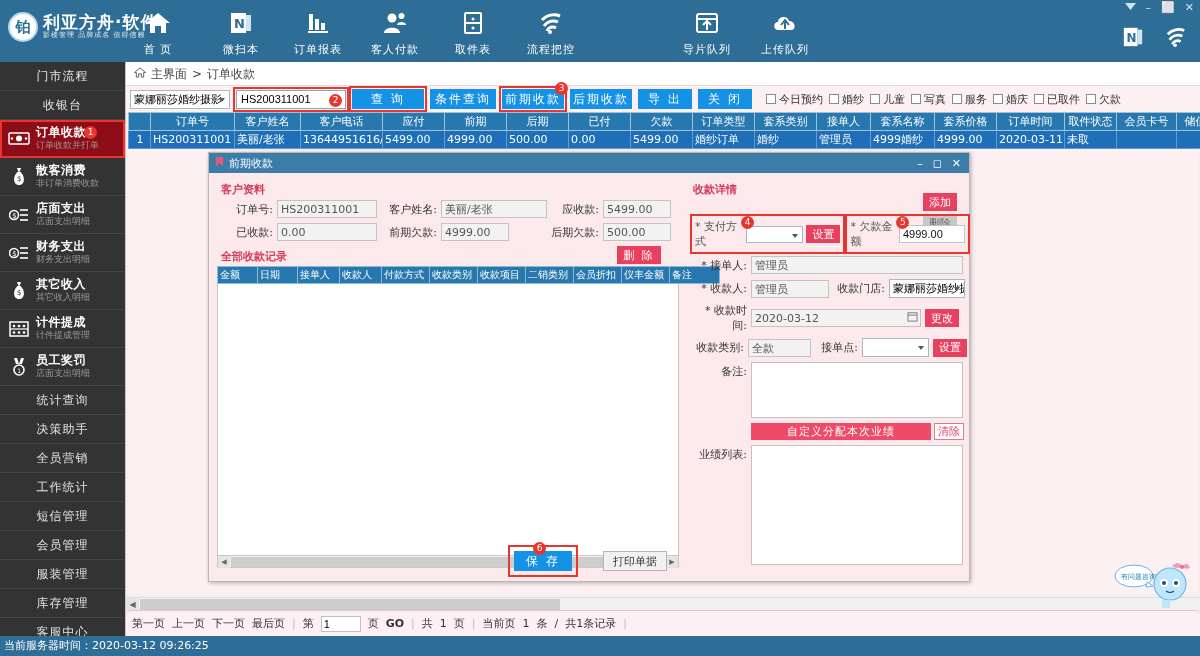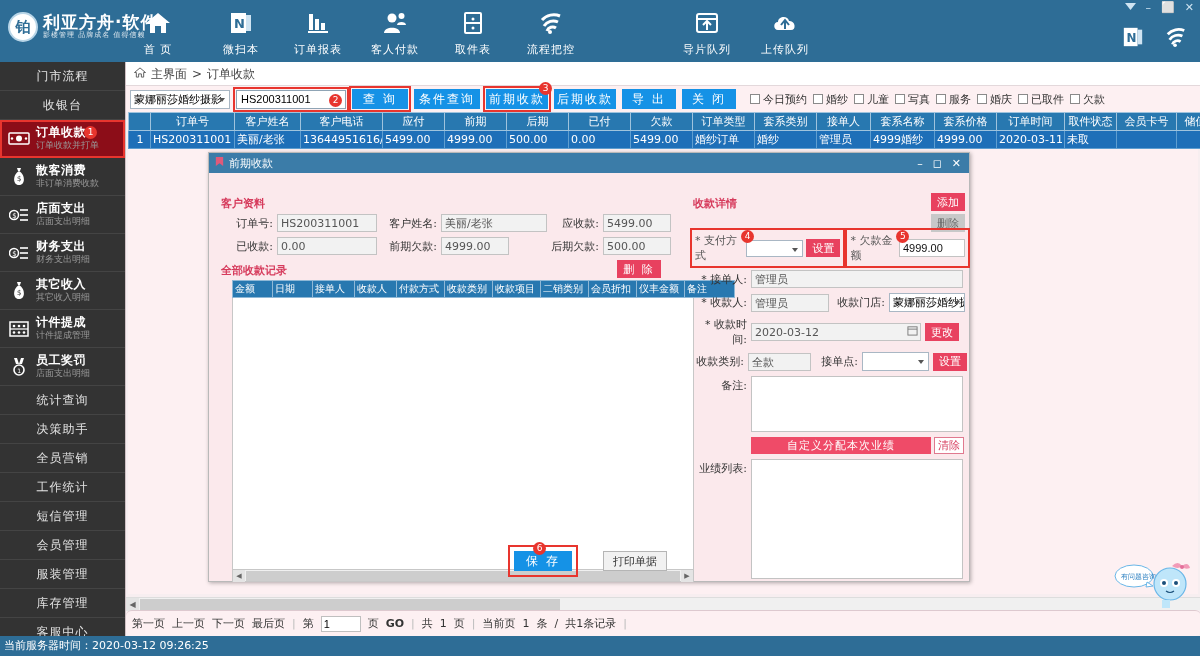--- a/index.html
+++ b/index.html
@@ -144,21 +144,21 @@
     background:#fbe9ec; border:1px solid #b9b9b9;
     box-shadow:1px 1px 4px rgba(0,0,0,.3);
   }
   #dlgtitle {
     height:20px; background:#3b7ca8; color:#fff; font-size:11px;
     display:flex; align-items:center; padding-left:5px; gap:4px;
   }
   #dlgtitle .ctrls { margin-left:auto; display:flex; gap:10px; padding-right:8px; font-size:11px; }
   #dlgtitle .ctrls span { cursor:pointer; }
 
-  .sect-title { color:#d63b5c; font-size:11px; font-weight:bold; margin:19px 0 3px 8px; }
+  .sect-title { color:#d63b5c; font-size:11px; font-weight:bold; margin:5px 0 3px 8px; }
   .lbl { font-size:11px; color:#333; }
   .fld {
     height:18px; border:1px solid #c3c3c3; background:#fff; font-size:11px;
     padding:1px 3px; line-height:15px; color:#111; white-space:nowrap; overflow:hidden;
   }
   .fld.ro { background:#f2f2f2; color:#555; }
   .redbtn {
     background:#e8415f; color:#fff; font-size:11px; height:18px; min-width:34px;
     display:flex;align-items:center;justify-content:center; cursor:pointer; border:none;
   }
@@ -469,21 +469,21 @@
   </div>
 
   <div id="filterbar">
     <div class="sel">蒙娜丽莎婚纱摄影</div>
 
     <div class="redbox" style="position:relative;display:flex;align-items:center;">
       <input class="txtin" style="width: 110px;" value="HS200311001">
       <span class="badge" style="position:absolute;right:4px;top:4px">2</span>
     </div>
 
-    <div class="bluebtn redbox" style="width:56px">查 询</div>
+    <div class="bluebtn redbox" style="width:72px">查 询</div>
     <div class="bluebtn" style="width:66px">条件查询</div>
     <div class="redbox" style="position:relative;">
       <div class="bluebtn" style="width:62px">前期收款</div>
       <span class="badge" style="position:absolute;right:-4px;top:-7px">3</span>
     </div>
     <div class="bluebtn" style="width:62px">后期收款</div>
     <div class="bluebtn" style="width:52px">导 出</div>
     <div class="bluebtn" style="width:52px">关 闭</div>
 
     <div class="chk" style="margin-left:8px">
@@ -671,21 +671,21 @@
       <div class="fld ro" style="width:68px">4999.00</div>
       <span class="lbl" style="width:86px;text-align:right">后期欠款:</span>
       <div class="fld ro" style="width:68px">500.00</div>
     </div>
 
     <div style="display:flex;align-items:flex-end;margin:2px 0 2px 8px;">
       <div class="sect-title" style="margin:0">全部收款记录</div>
       <div class="redbtn" style="width:44px;margin-left:auto;margin-right:24px;letter-spacing:2px">删 除</div>
     </div>
 
-    <div style="margin-left:19px">
+    <div style="margin-left:4px">
       <table class="rec">
         <colgroup>
             <col style="width:40px">
             <col style="width:40px">
             <col style="width:42px">
             <col style="width:42px">
             <col style="width:48px">
             <col style="width:48px">
             <col style="width:48px">
             <col style="width:48px">
@@ -714,21 +714,21 @@
         <div class="arr">◀</div>
         <div class="thumb"></div>
         <div class="arr">▶</div>
       </div>
     </div>
   </div>
 
   <div class="dlg-right">
     <div class="sect-title" style="margin-left:2px">收款详情</div>
 
-    <div style="position:absolute;right:2px;top:16px;">
+    <div style="position:absolute;right:10px;top:16px;">
       <div class="redbtn" style="width:30px">添加</div>
       <div class="graybtn" style="width:30px;margin-top:3px">删除</div>
     </div>
 
     <div class="row" style="margin-top:20px;margin-left:2px;">
       <div class="redbox" style="display:flex;align-items:center;gap:3px;padding:2px;position:relative;">
         <span class="lbl" style="color:#555">* 支付方式</span>
         <div class="sel" style="width:62px;height:17px"></div>
         <div class="redbtn" style="width:30px">设置</div>
         <span class="badge" style="position:absolute;left:48px;top:-1px">4</span>

